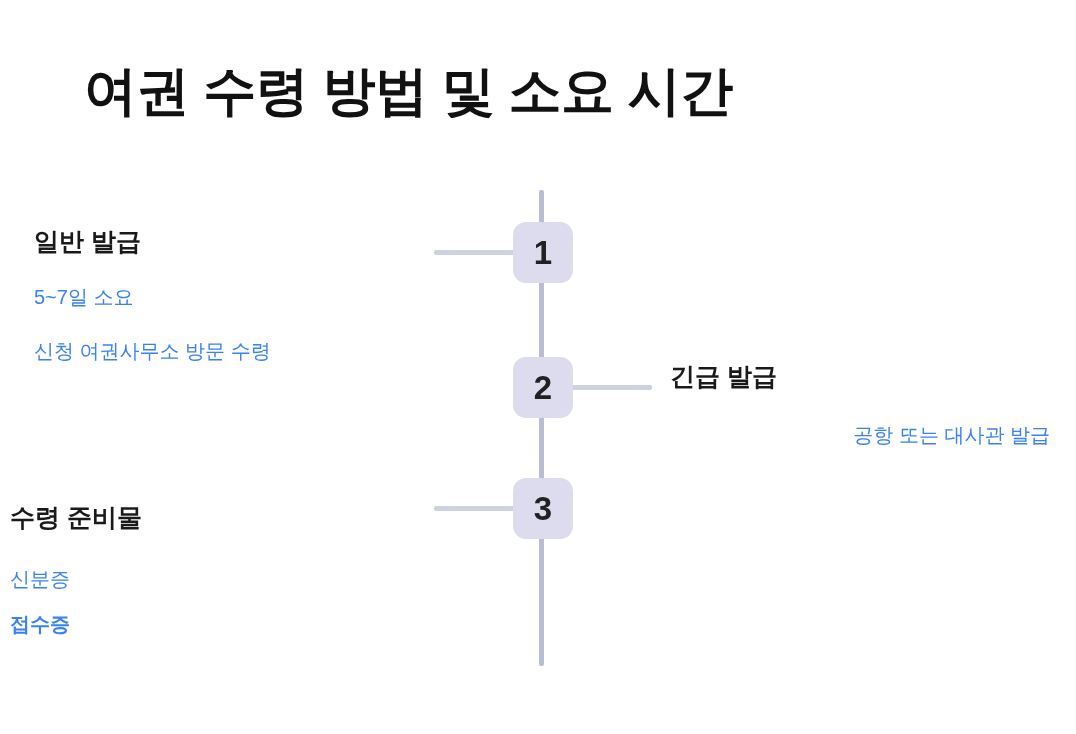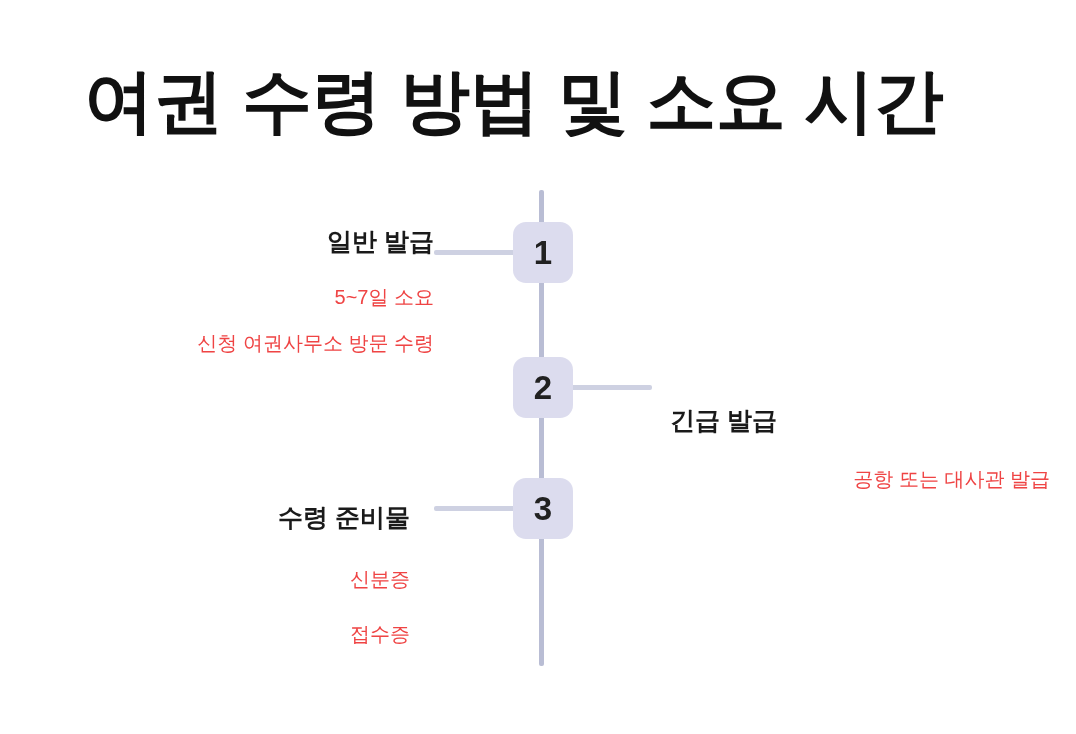--- a/index.html
+++ b/index.html
@@ -19,21 +19,21 @@
     position: relative;
     width: 1076px;
     height: 734px;
   }
 
   
   .title {
     position: absolute;
     left: 84px;
     top: 58px;
-    font-size: 70px;
+    font-size: 53px;
     font-weight: 700;
     letter-spacing: -0.5px;
     color: #111111;
     white-space: nowrap;
     line-height: 1.25;
   }
 
   
   .spine {
     position: absolute;
@@ -72,53 +72,53 @@
     border-radius: 2px;
   }
   .conn-1 { left: 434px; top: 250px; width: 82px; }
   .conn-2 { left: 570px; top: 385px; width: 82px; }
   .conn-3 { left: 434px; top: 506px; width: 82px; }
 
   
   .block {
     position: absolute;
   }
-  .block.right-align { text-align: right; }
-  .block.left-align  { text-align: left; margin-top: 44px; }
+  .block.right-align { }
+  .block.left-align  { text-align: left; }
 
   .block-heading {
     font-size: 25px;
     font-weight: 700;
     color: #1a1a1a;
     white-space: nowrap;
     line-height: 1.3;
   }
   .block-line {
     font-size: 20px;
     font-weight: 400;
-    color: #ef4444;
+    color: #3b82f6;
     white-space: nowrap;
     line-height: 1.3;
   }
 
   
   .blk-1 { left: 34px; top: 225px; width: 400px; }
   .blk-1 .block-heading { margin: 0; }
   .blk-1 .l1 { margin-top: 26px; }
-  .blk-1 .l2 { margin-top: 20px; }
+  .blk-1 .l2 { margin-top: 28px; }
 
   
   .blk-2 { left: 670px; top: 360px; width: 380px; }
   .blk-2 .l1 { margin-top: 25px; }
   .blk-2 .l2 { margin-top: 29px; text-align: right; }
 
   
   .blk-3 { left: 10px; top: 501px; width: 400px; }
   .blk-3 .l1 { margin-top: 32px; }
-  .blk-3 .l2 { margin-top: 29px; }
+  .blk-3 .l2 { margin-top: 19px; font-weight: bold; }
 </style>
 </head>
 <body>
 
 <div id="canvas">
 
   <div class="title">여권 수령 방법 및 소요 시간</div>
 
   <div class="spine"></div>
 

